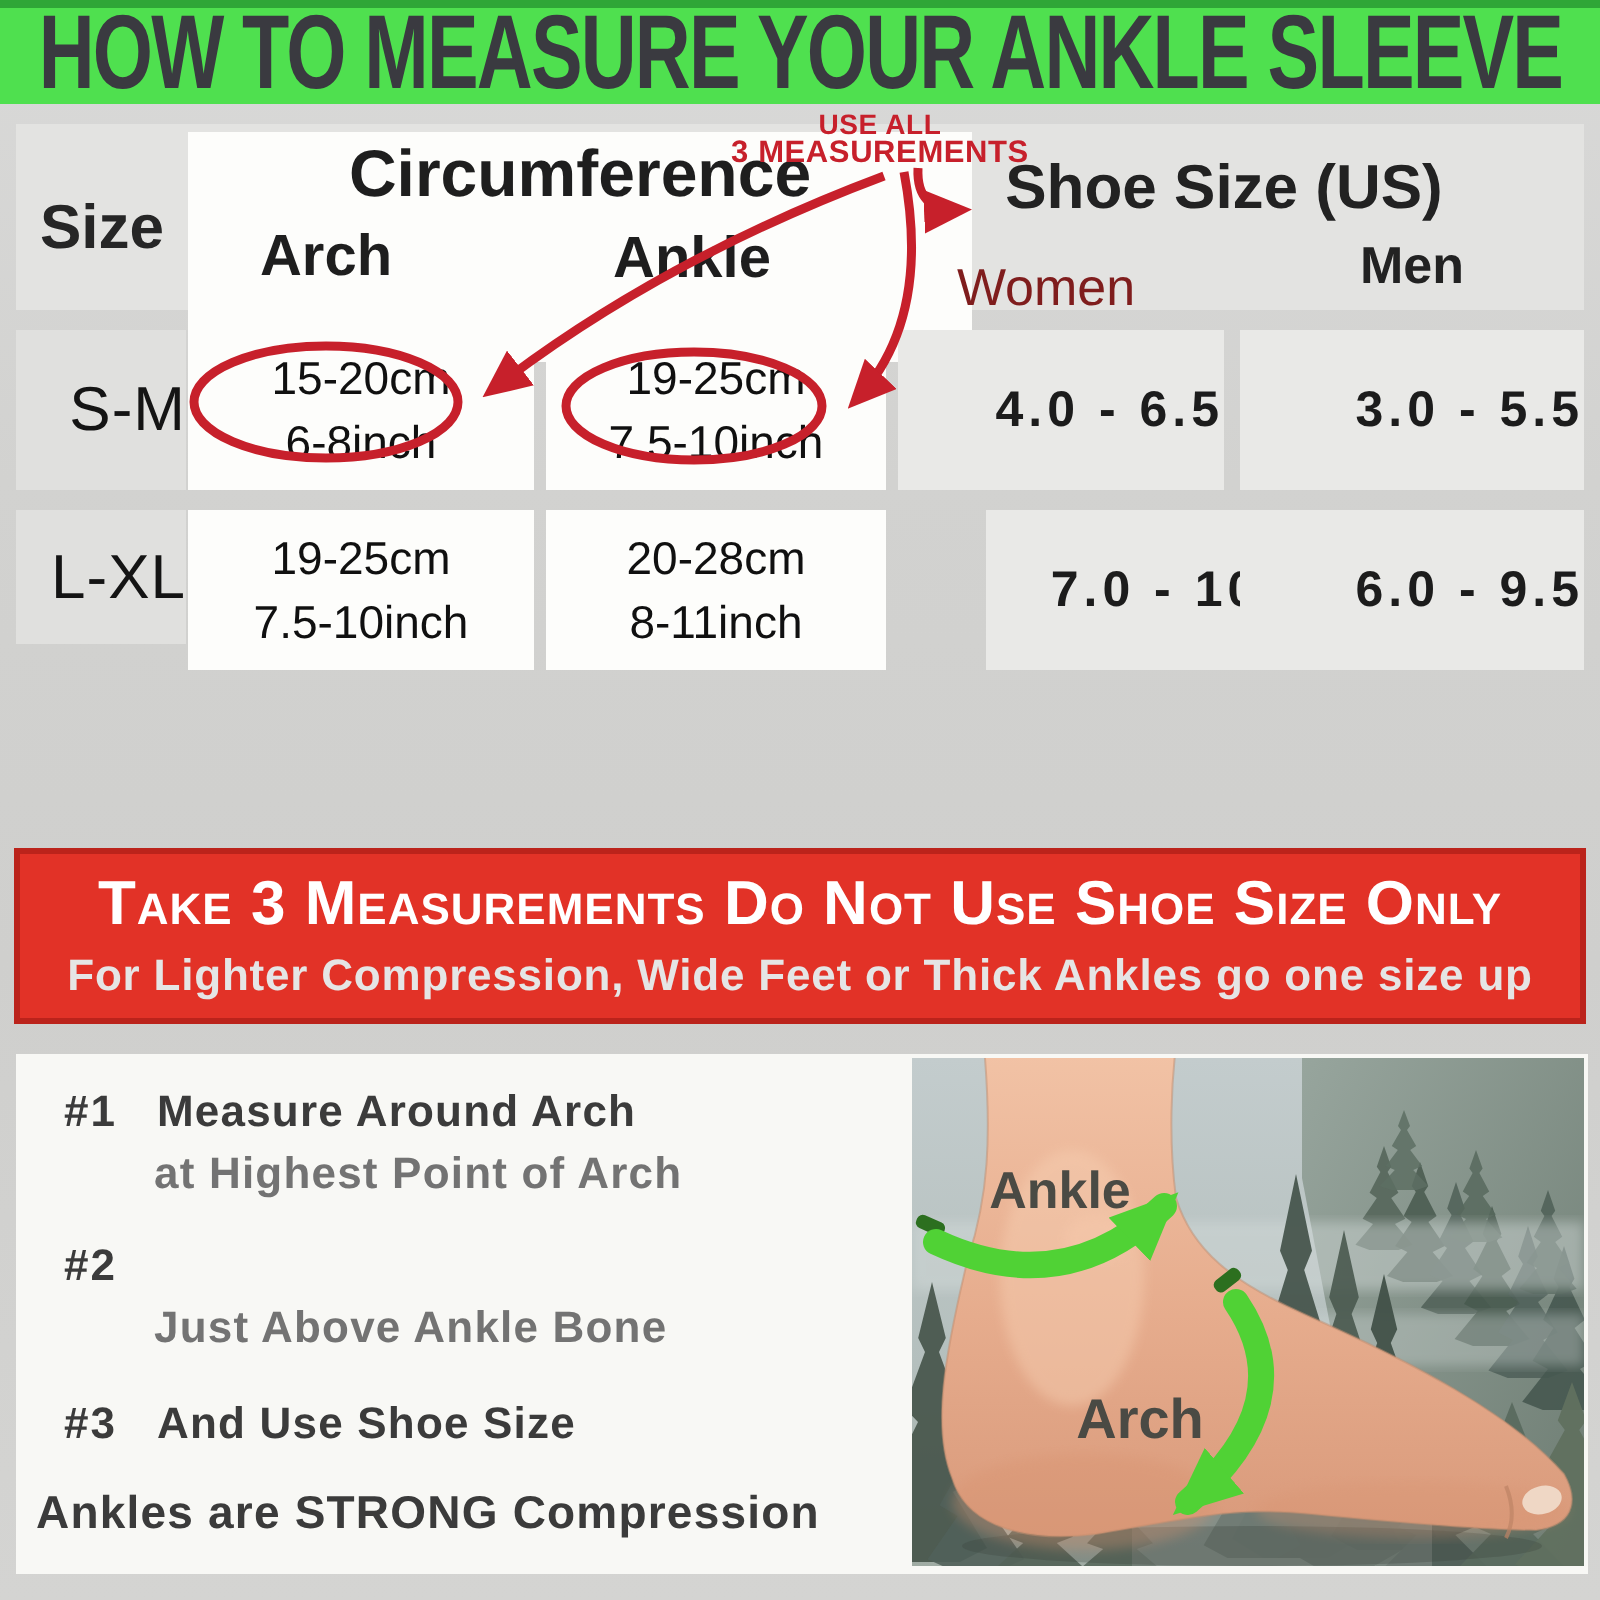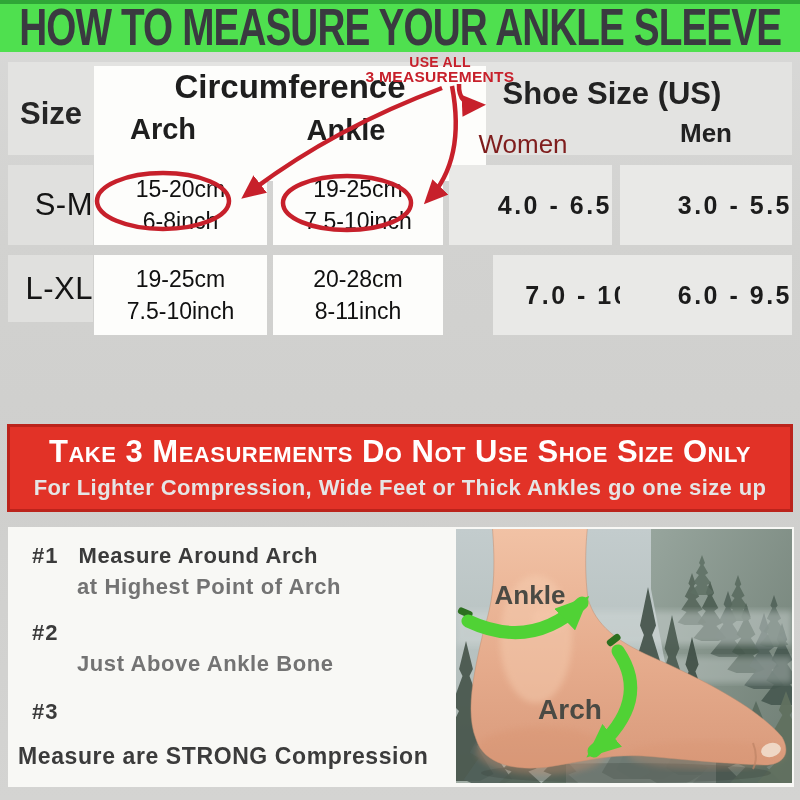--- a/index.html
+++ b/index.html
@@ -160,23 +160,24 @@
   </div>
   <div class="inst2" style="left:69px;top:47px;">at Highest Point of Arch</div>
 
   <div class="inst" style="left:24px;top:93px;">
     <span class="num">#2</span>
   </div>
   <div class="inst2" style="left:69px;top:124px;">Just Above Ankle Bone</div>
 
   <div class="inst" style="left:24px;top:172px;">
     <span class="num">#3</span>
-  </div>
-
-  <div class="footer-line">Measure are STRONG Compression</div>
+    <span>And Use Shoe Size</span>
+  </div>
+
+  <div class="footer-line">Ankles are STRONG Compression</div>
 
   <svg class="photo" viewBox="0 0 336 254" preserveAspectRatio="none">
     <defs>
       <linearGradient id="sky" x1="0" y1="0" x2="0" y2="1">
         <stop offset="0" stop-color="#c3cccd"></stop>
         <stop offset="0.6" stop-color="#b4bfbd"></stop>
         <stop offset="1" stop-color="#9faba3"></stop>
       </linearGradient>
       <linearGradient id="slope" x1="0" y1="0" x2="1" y2="1">
         <stop offset="0" stop-color="#97a59d"></stop>

